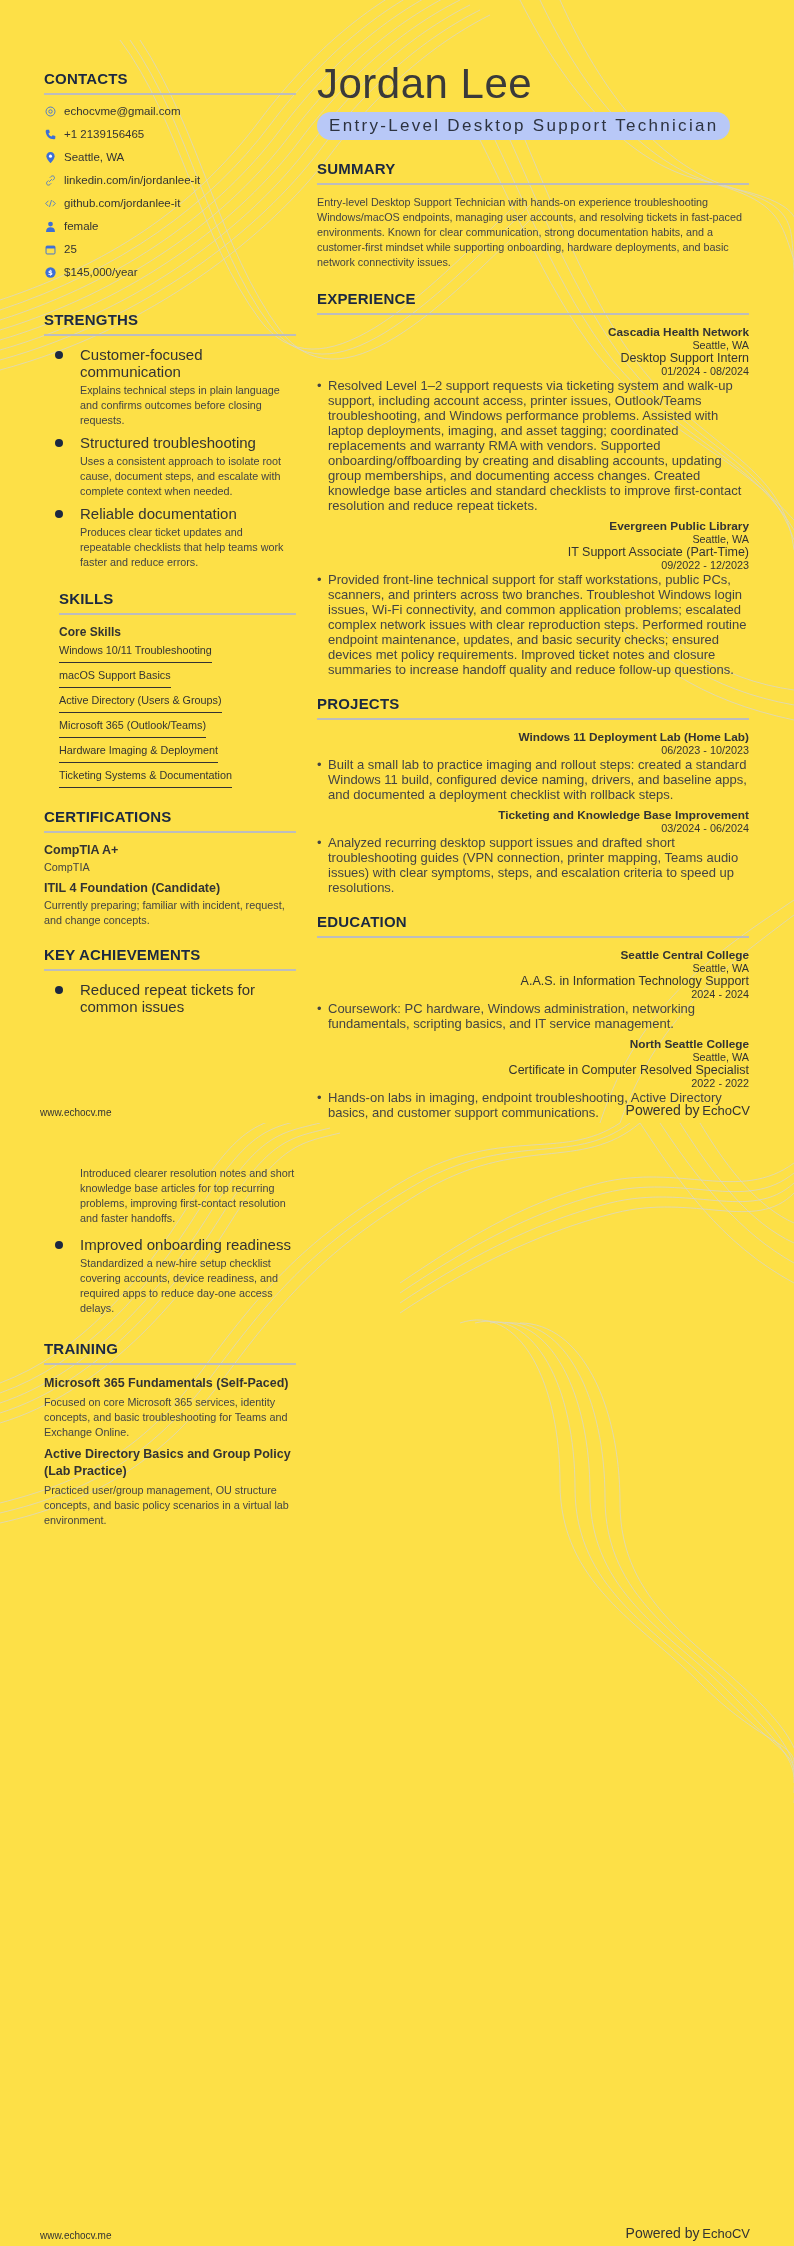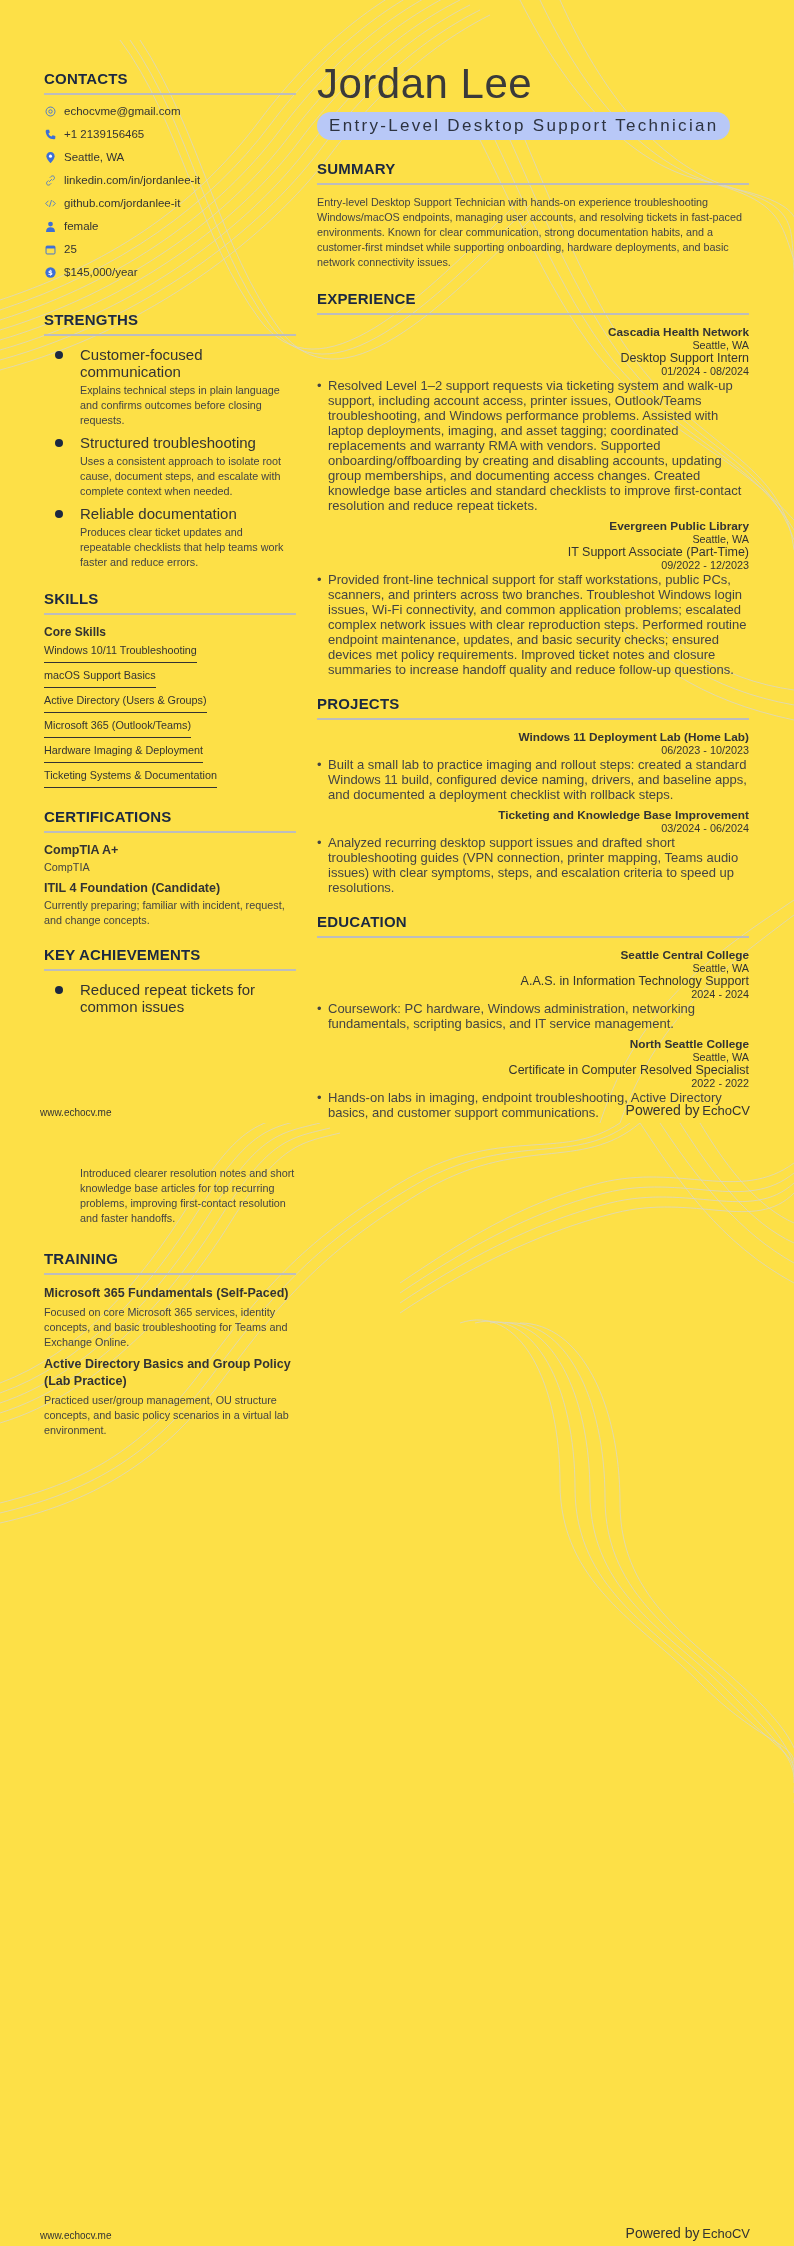--- a/index.html
+++ b/index.html
@@ -158,21 +158,21 @@
           <div class="title">Structured troubleshooting</div>
           <div class="desc">Uses a consistent approach to isolate root cause, document steps, and escalate with complete context when needed.</div>
         </div>
         <div class="bullet-item">
           <span class="dot"></span>
           <div class="title">Reliable documentation</div>
           <div class="desc">Produces clear ticket updates and repeatable checklists that help teams work faster and reduce errors.</div>
         </div>
       </section>
 
-      <section style="margin-top:20px;">
+      <section style="margin-top:20px;margin-left:15px;">
         <div class="sec-title">SKILLS</div>
         <div class="sub-title">Core Skills</div>
         <div class="skills-list">
           <span class="skill">Windows 10/11 Troubleshooting</span>
           <span class="skill">macOS Support Basics</span>
           <span class="skill">Active Directory (Users &amp; Groups)</span>
           <span class="skill">Microsoft 365 (Outlook/Teams)</span>
           <span class="skill">Hardware Imaging &amp; Deployment</span>
           <span class="skill">Ticketing Systems &amp; Documentation</span>
         </div>
@@ -307,20 +307,25 @@
       <path d="M680 0 C715 55 750 100 794 120"></path>
       <path d="M700 0 C730 50 760 85 794 100"></path>
     </g>
   </svg>
 
   <div class="content">
     <div class="left" style="top:40px;">
       <div class="bullet-item" style="margin-bottom:10px;">
         <div class="desc">Introduced clearer resolution notes and short knowledge base articles for top recurring problems, improving first-contact resolution and faster handoffs.</div>
       </div>
+      <div class="bullet-item">
+        <span class="dot"></span>
+        <div class="title">Improved onboarding readiness</div>
+        <div class="desc">Standardized a new-hire setup checklist covering accounts, device readiness, and required apps to reduce day-one access delays.</div>
+      </div>
 
       <section style="margin-top:24px;">
         <div class="sec-title">TRAINING</div>
         <div class="cert-name" style="line-height:17px;">Microsoft 365 Fundamentals (Self-Paced)</div>
         <div class="cert-sub">Focused on core Microsoft 365 services, identity concepts, and basic troubleshooting for Teams and Exchange Online.</div>
         <div class="cert-name" style="line-height:17px;">Active Directory Basics and Group Policy (Lab Practice)</div>
         <div class="cert-sub">Practiced user/group management, OU structure concepts, and basic policy scenarios in a virtual lab environment.</div>
       </section>
     </div>
   </div>

